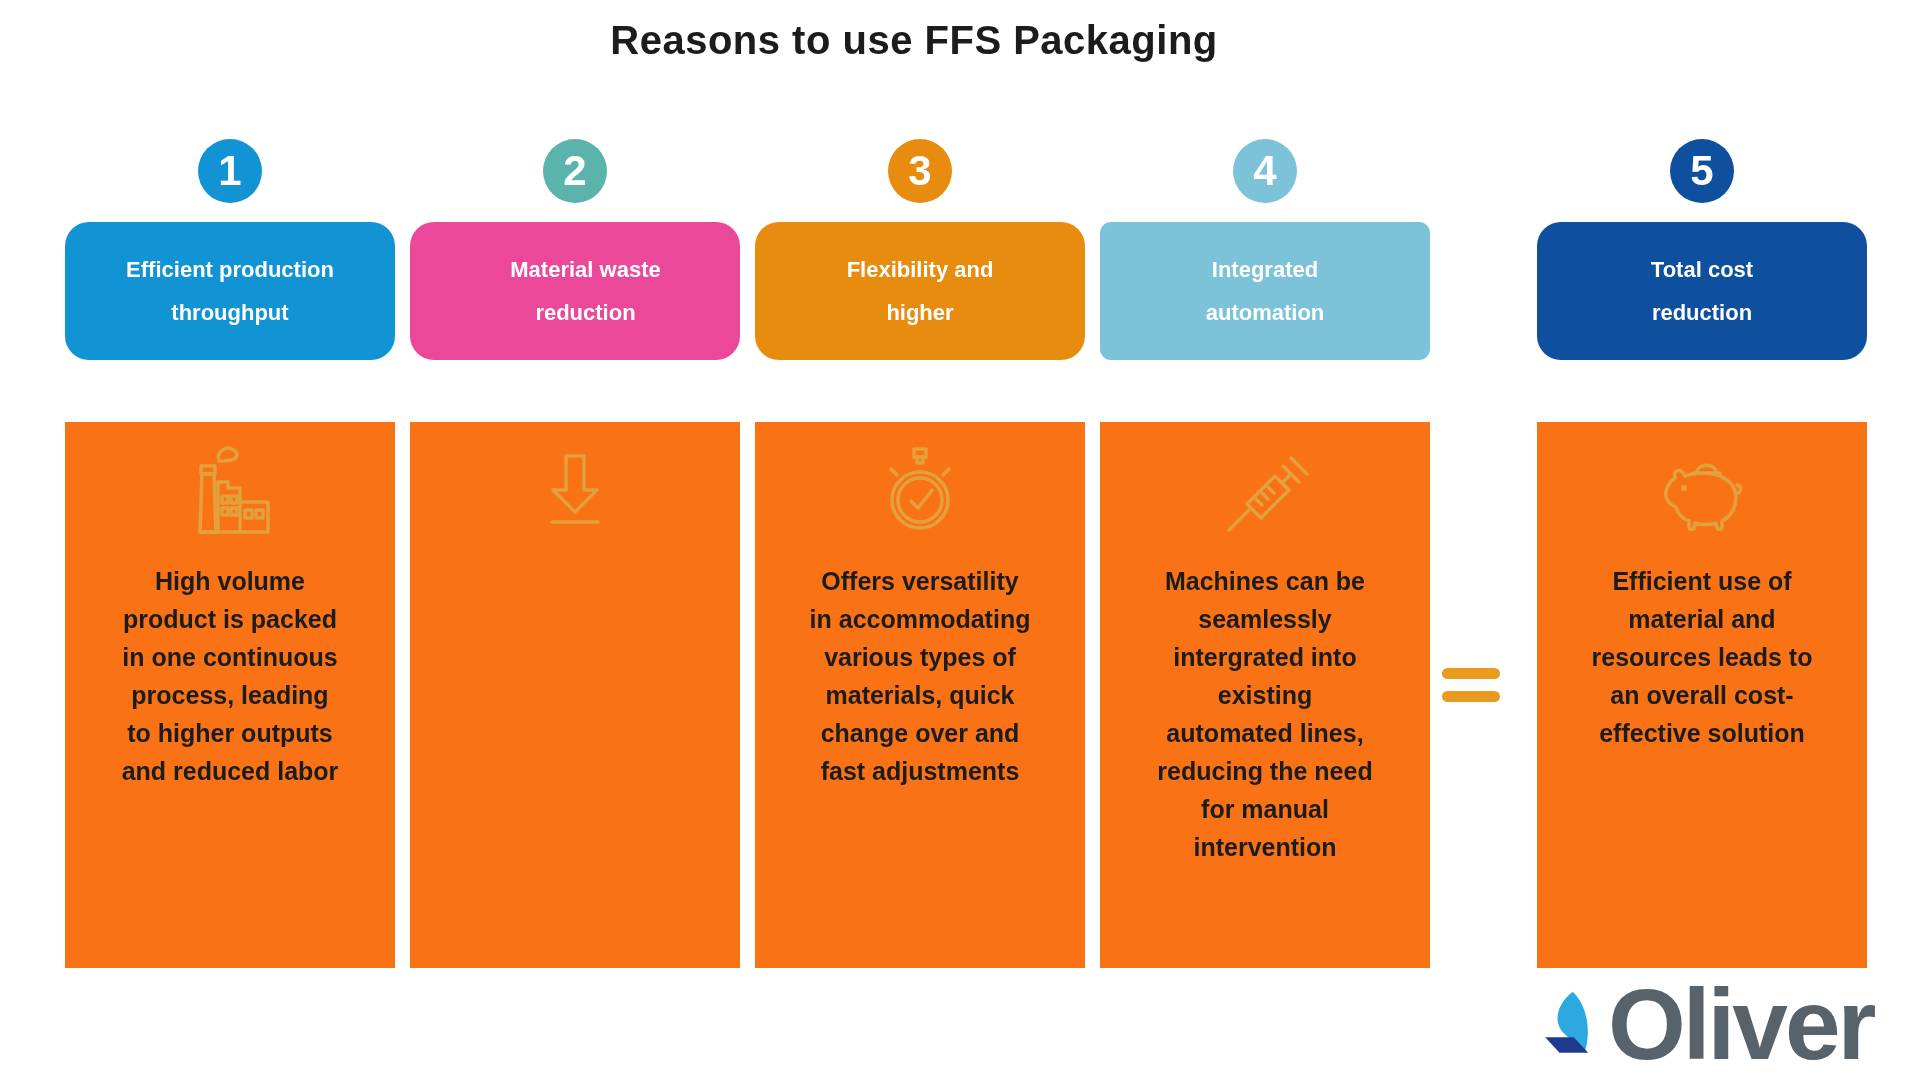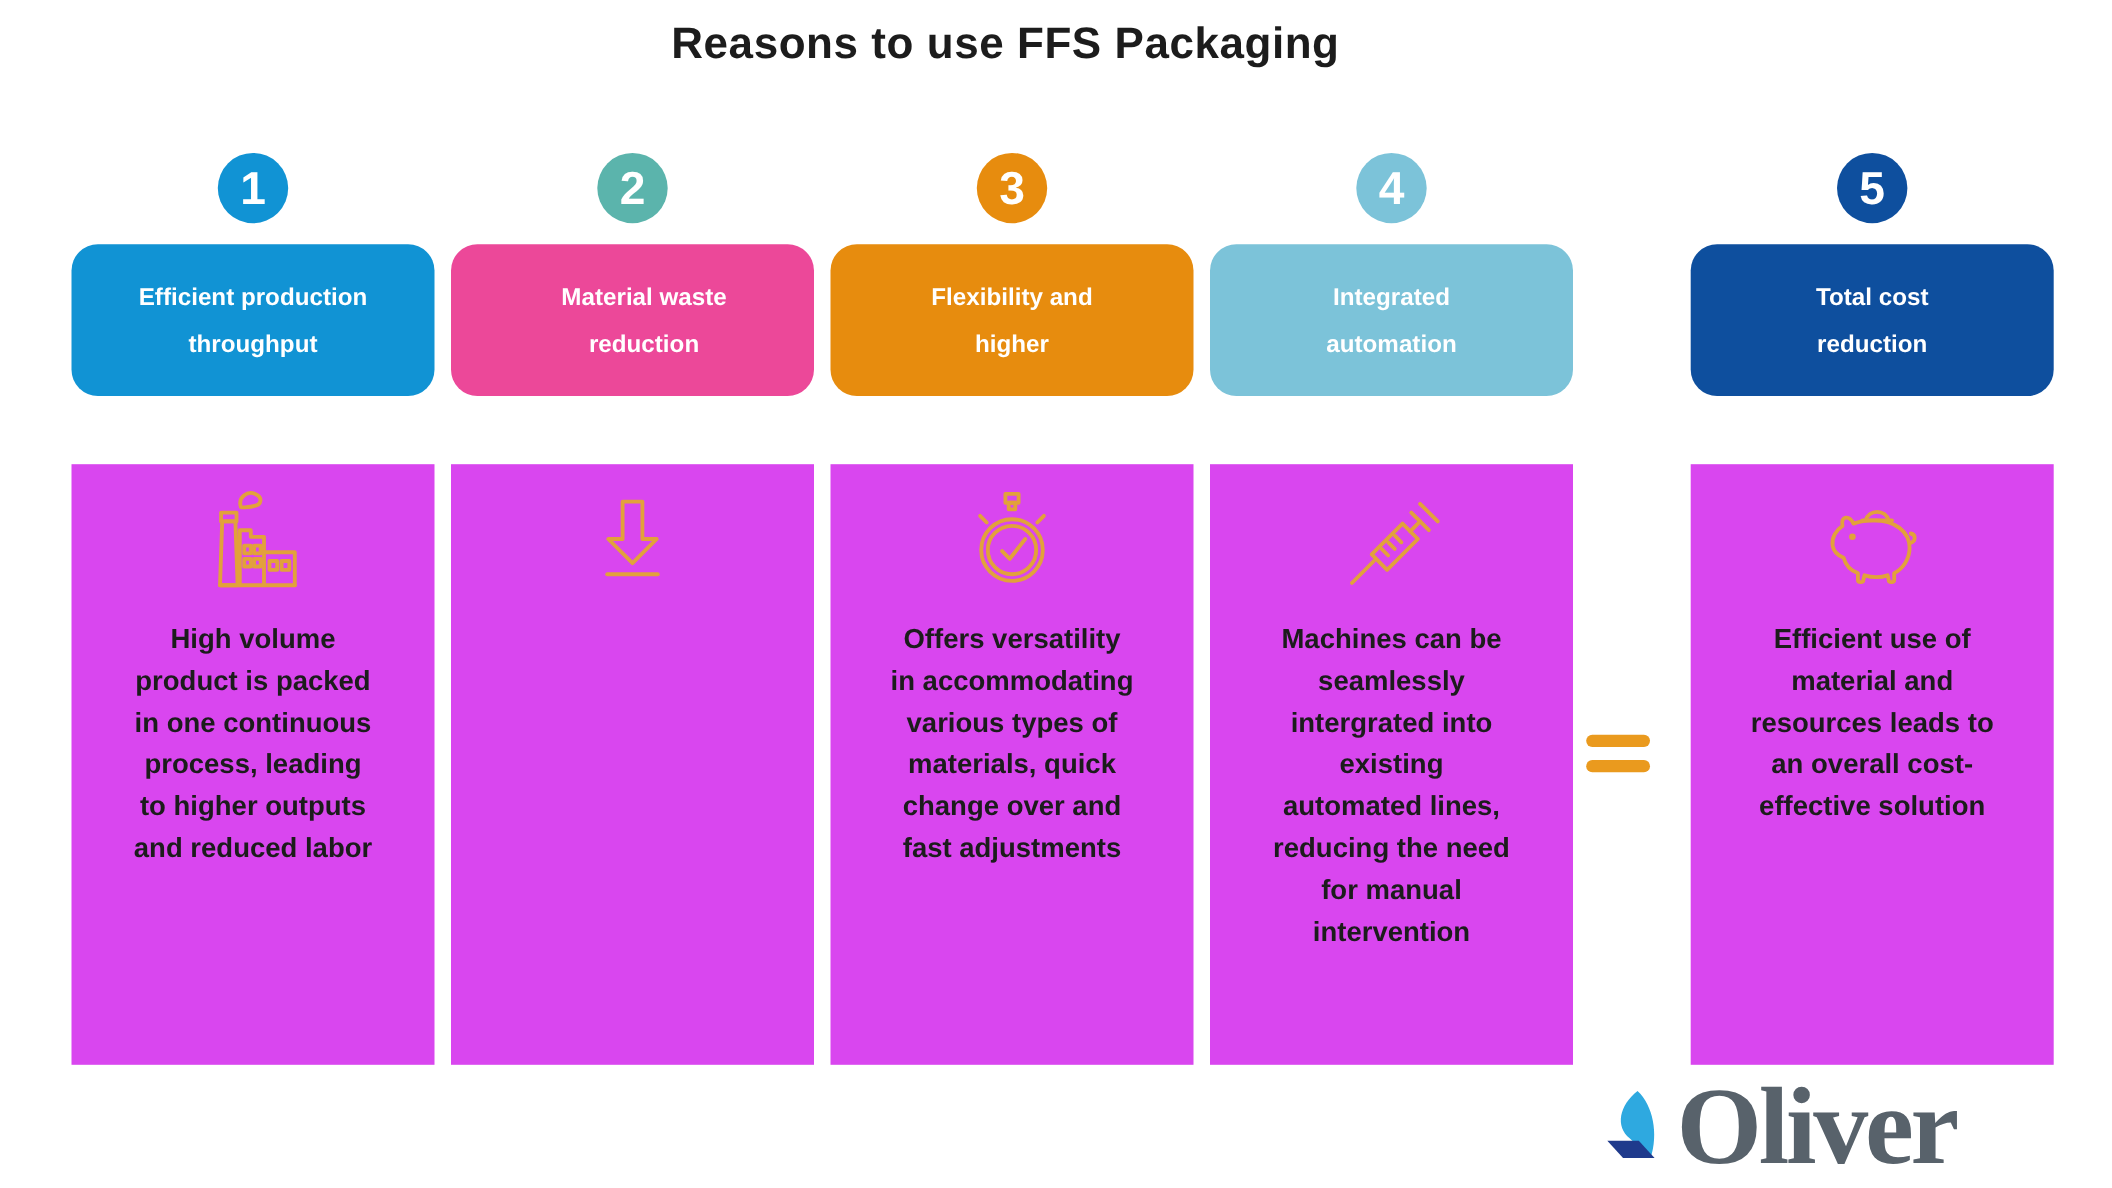--- a/index.html
+++ b/index.html
@@ -15,31 +15,31 @@
   .column.gap-small { margin-right:15px; }
   .column.gap-large { margin-right:107px; }
 
   .num-circle { width:64px; height:64px; border-radius:50%;
                 display:flex; align-items:center; justify-content:center;
                 color:#ffffff; font-size:42px; font-weight:bold; }
   .header-box { margin-top:19px; width:330px; height:138px; border-radius:24px;
                 display:flex; align-items:center; justify-content:center;
                 text-align:center; color:#ffffff; font-size:22px; font-weight:bold;
                 line-height:43px; white-space:pre-line; }
-  .card { margin-top:62px; width:330px; height:546px; background:#d946ef;
+  .card { margin-top:62px; width:330px; height:546px; background:#f97316;
           padding-top:22px; }
   .card-icon { display:block; margin:0 auto; }
   .card-text { margin-top:26px; text-align:center; font-size:25px; font-weight:bold;
                color:#1c1c1c; line-height:38px; white-space:pre-line; padding:0 2px; }
 
   .equals { position:absolute; left:1442px; top:650px; width:58px; }
   .equals .bar { width:58px; height:11px; border-radius:6px; background:#ea9a1e; }
   .equals .bar + .bar { margin-top:12px; }
 
-  .logo { position:absolute; left:1460px; top:964px; display:flex; align-items:center;font-family:Liberation Serif, serif; }
+  .logo { position:absolute; left:1544px; top:964px; display:flex; align-items:center; }
   .logo-text { font-size:100px; line-height:84px; font-weight:bold; color:#58626b;
                letter-spacing:-3px; margin-left:-10px; }
 
   svg.icon { stroke:#e2a13b; fill:none; stroke-width:3.5; stroke-linecap:round; stroke-linejoin:round; }
 </style>
 </head>
 <body>
 
 <div class="stage">
 
@@ -105,21 +105,21 @@
 in accommodating
 various types of
 materials, quick
 change over and
 fast adjustments</div>
       </div>
     </div>
 
     <div class="column gap-large">
       <div class="num-circle accent" style="background: rgb(124, 195, 217);">4</div>
-      <div class="header-box accent" style="background: rgb(124, 195, 217);">Integrated
+      <div class="header-box accent" style="background: rgb(124, 195, 217); border-radius: 11px;">Integrated
 automation</div>
       <div class="card">
         <svg class="icon card-icon" width="100" height="92" viewBox="0 0 100 92">
           <path d="M14,86 L34,66"></path>
           <path d="M32,60 L60,32 L74,46 L46,74 Z"></path>
           <path d="M41,55 L47,61"></path>
           <path d="M47,49 L53,55"></path>
           <path d="M53,43 L59,49"></path>
           <path d="M67,39 L76,30"></path>
           <path d="M68,22 L84,38"></path>

